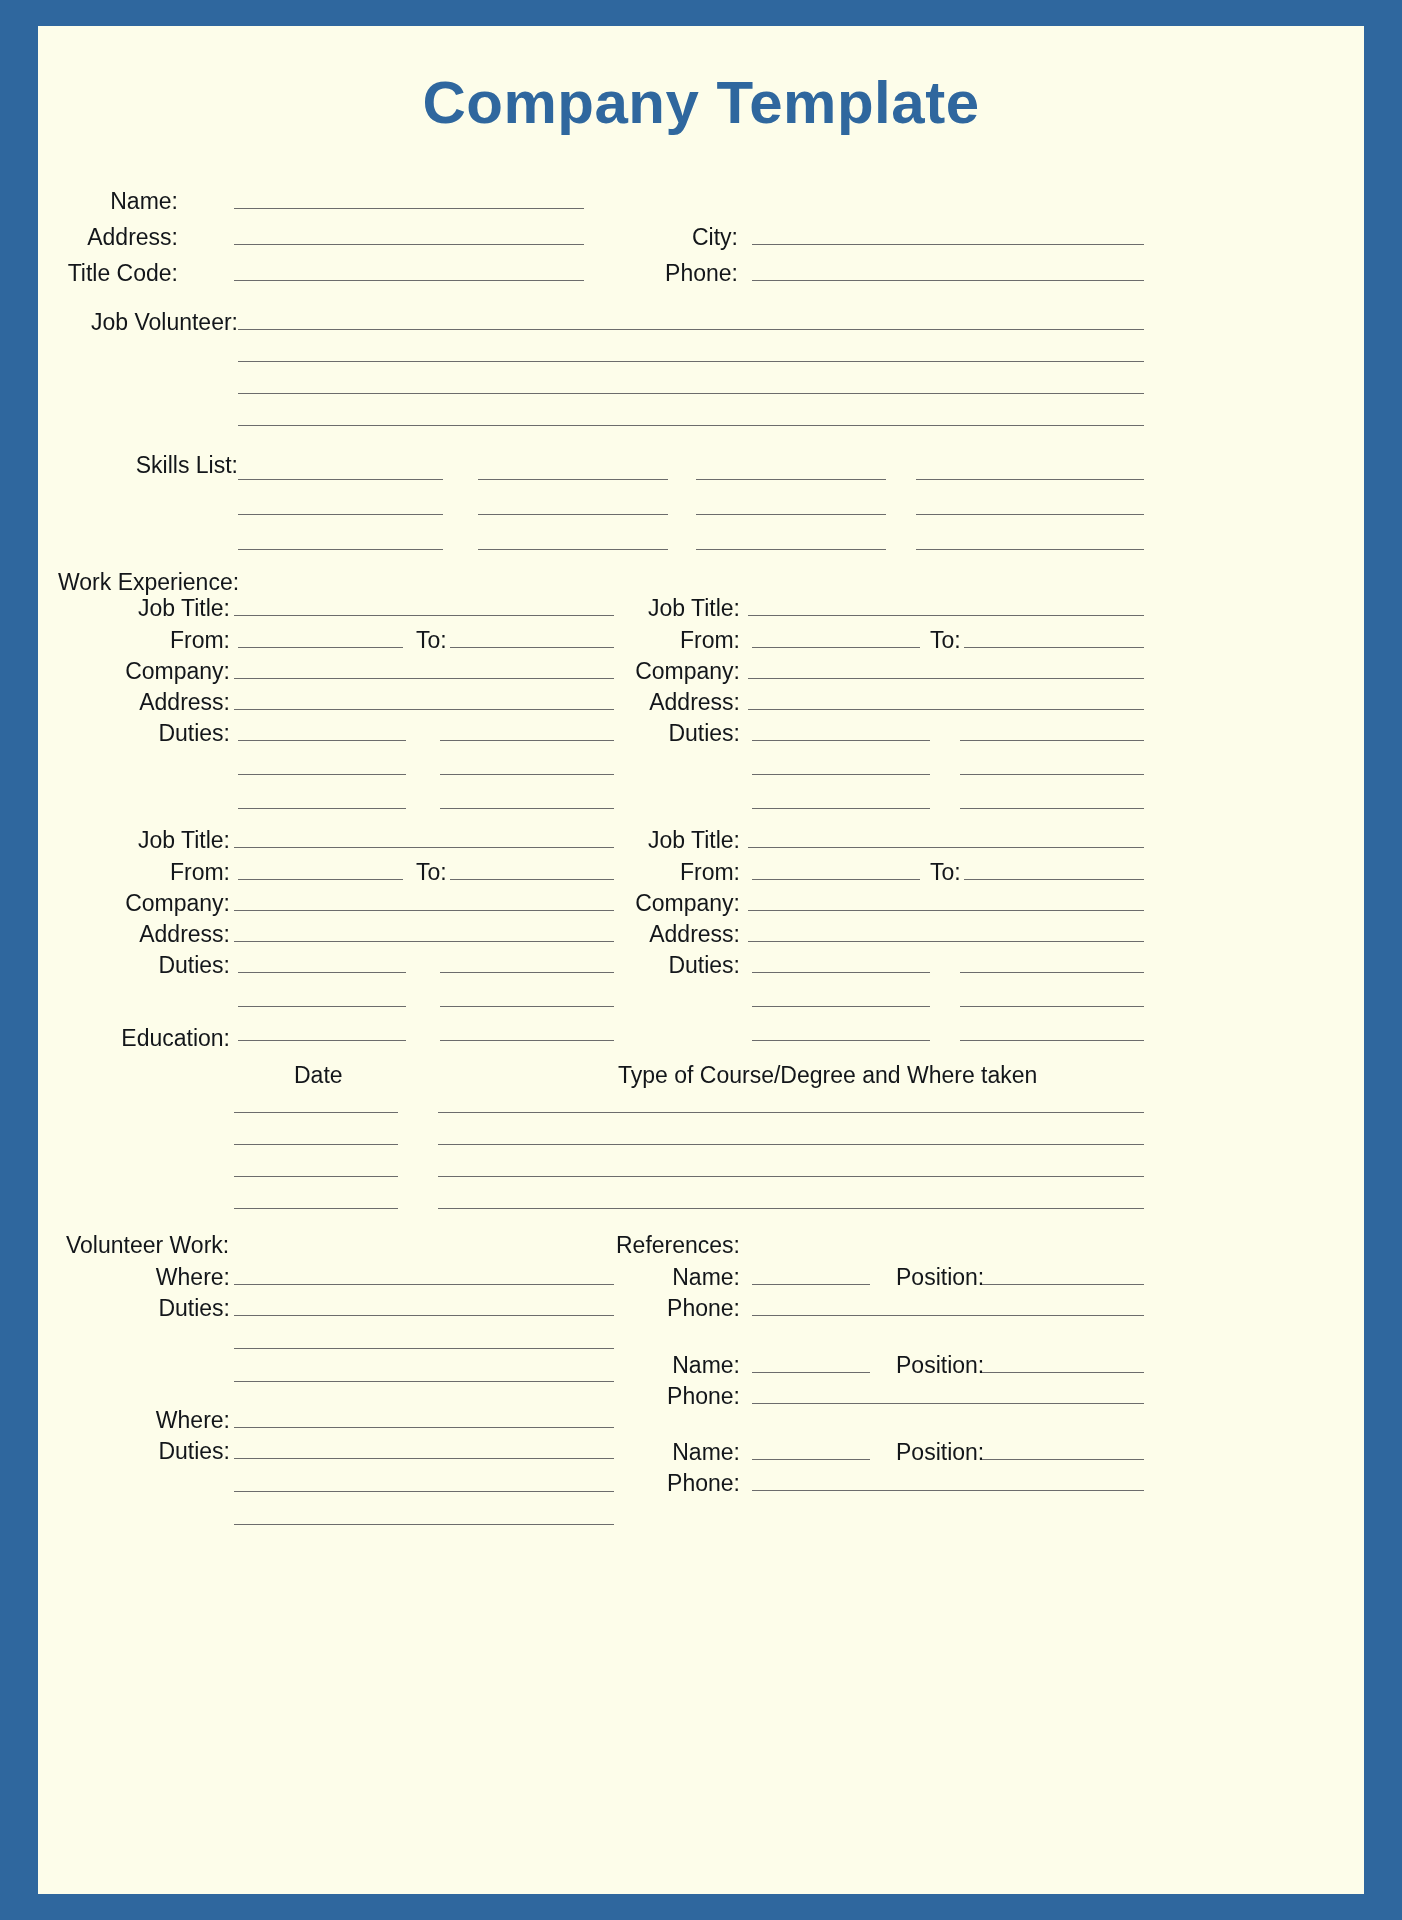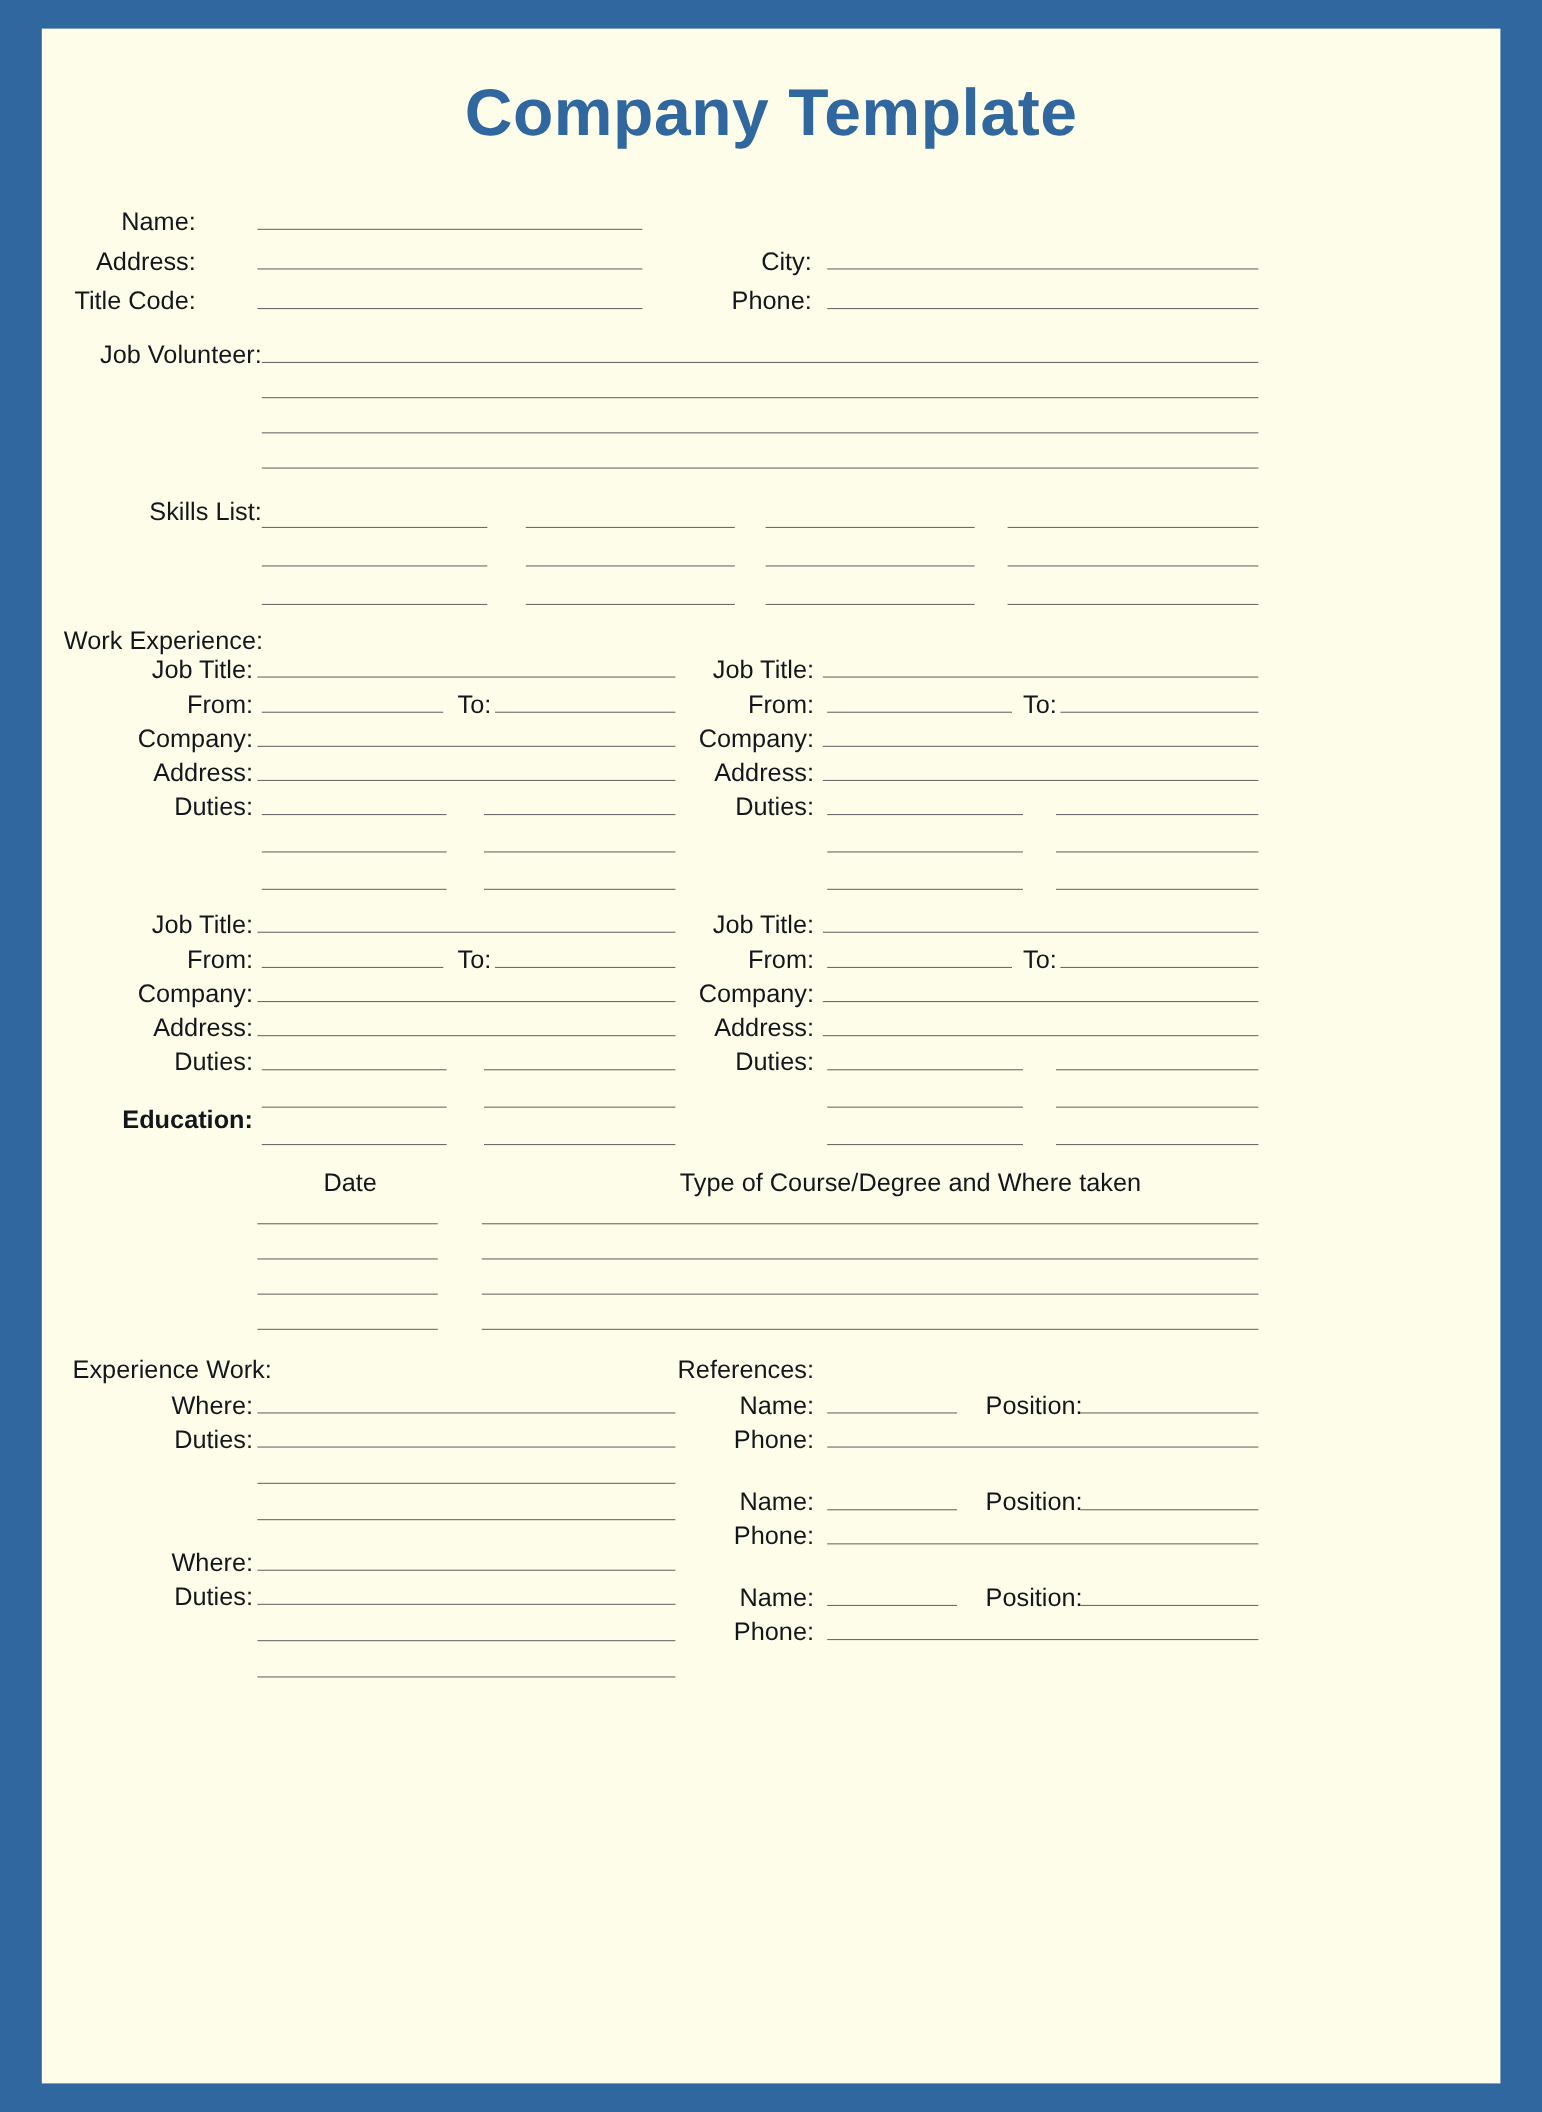--- a/index.html
+++ b/index.html
@@ -192,39 +192,39 @@
       <div class="ln" style="left:714px; top:946px; width:178px;"></div>
       <div class="ln" style="left:922px; top:946px; width:184px;"></div>
       <div class="ln" style="left:714px; top:980px; width:178px;"></div>
       <div class="ln" style="left:922px; top:980px; width:184px;"></div>
       <div class="ln" style="left:714px; top:1014px; width:178px;"></div>
       <div class="ln" style="left:922px; top:1014px; width:184px;"></div>
     </div>
   </div>
 
   <div>
-    <div class="tx r" style="left:20px; top:980px; width:172px;font-weight:bold;">Education:</div>
+    <div class="tx r" style="left:20px; top:1001px; width:172px;">Education:</div>
     <div class="tx" style="left:256px; top:1038px;">Date</div>
     <div class="tx" style="left:580px; top:1038px;">Type of Course/Degree and Where taken</div>
 
     <div class="ln" style="left:196px; top:1086px; width:164px;"></div>
     <div class="ln" style="left:400px; top:1086px; width:706px;"></div>
 
     <div class="ln" style="left:196px; top:1118px; width:164px;"></div>
     <div class="ln" style="left:400px; top:1118px; width:706px;"></div>
 
     <div class="ln" style="left:196px; top:1150px; width:164px;"></div>
     <div class="ln" style="left:400px; top:1150px; width:706px;"></div>
 
     <div class="ln" style="left:196px; top:1182px; width:164px;"></div>
     <div class="ln" style="left:400px; top:1182px; width:706px;"></div>
   </div>
 
   <div>
-    <div class="tx" style="left:28px; top:1208px;">Experience Work:</div>
+    <div class="tx" style="left:28px; top:1208px;">Volunteer Work:</div>
 
     <div>
       <div class="tx r" style="left:20px; top:1240px; width:172px;">Where:</div>
       <div class="ln" style="left:196px; top:1258px; width:380px;"></div>
 
       <div class="tx r" style="left:20px; top:1271px; width:172px;">Duties:</div>
       <div class="ln" style="left:196px; top:1289px; width:380px;"></div>
       <div class="ln" style="left:196px; top:1322px; width:380px;"></div>
       <div class="ln" style="left:196px; top:1355px; width:380px;"></div>
     </div>

